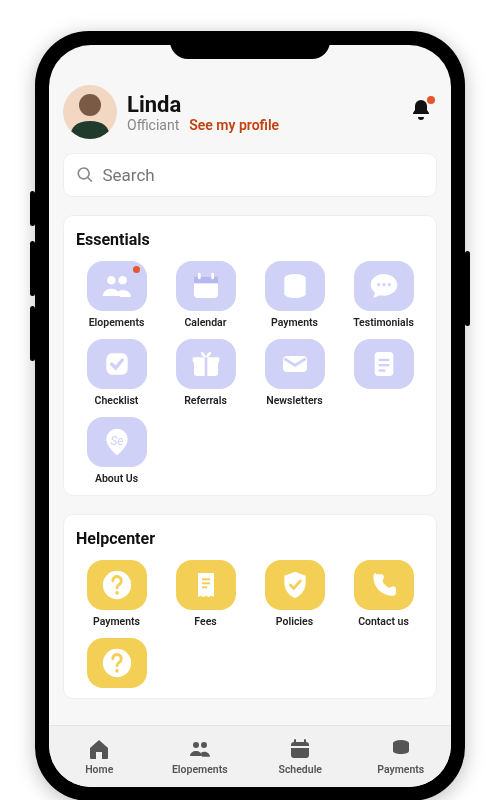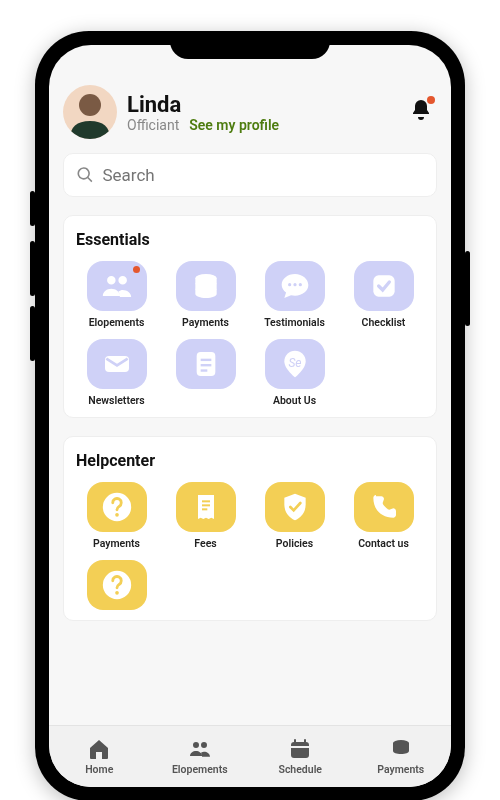--- a/index.html
+++ b/index.html
@@ -26,21 +26,21 @@
   .avatar {
     width:54px; height:54px; border-radius:50%; overflow:hidden; flex-shrink:0;
     background: linear-gradient(#f2d7c2, #f2d7c2);
     display:flex; align-items:flex-end; justify-content:center;
   }
   .avatar svg { width:54px; height:54px; }
   .header-text { flex:1; }
   .name { font-weight:700; font-size:22px; color:#111; }
   .subrow { display:flex; gap:10px; align-items:baseline; font-size:14px; }
   .role { color:#888; }
-  .profile-link { color:#4d7c0f; font-weight:600; }
+  .profile-link { color:#c2410c; font-weight:600; }
   .bell-wrap { position:relative; padding:4px; }
   .bell-dot { position:absolute; top:2px; right:2px; width:8px; height:8px; background:#e4572e; border-radius:50%; }
   .search {
     margin-top:14px; background:#fff; border-radius:10px; height:44px;
     display:flex; align-items:center; padding:0 12px; gap:8px;
     border:1px solid #eee;
   }
   .search input { border:none; outline:none; font-size:17px; color:#666; background:transparent; width:100%; }
   .section-card { background:#fff; border-radius:10px; margin-top:18px; padding:14px 12px 10px 12px; border:1px solid #eee; }
   .section-title { font-weight:700; font-size:16px; color:#111; margin-bottom:12px; }
@@ -111,20 +111,31 @@
               <div class="tile-dot"></div>
               <svg width="34" height="34" viewBox="0 0 24 24">
                   <path d="M8 11a3 3 0 1 0 0-6 3 3 0 0 0 0 6zm8 0a3 3 0 1 0 0-6 3 3 0 0 0 0 6zM2 19c0-3 3-5 6-5s6 2 6 5H2zm12 0c0-1.2-.4-2.3-1-3.2 1-.5 2-1 3-1 3 0 6 2 6 5h-8z"></path>
                 </svg>
             </div>
             <div class="tile-label">Elopements</div>
           </div>
           <div class="tile">
             <div class="tile-icon lavender">
               <svg width="32" height="32" viewBox="0 0 24 24">
+                  <rect x="3" y="5" width="18" height="16" rx="3"></rect>
+                  <rect x="3" y="5" width="18" height="5" fill="#b5b8f0"></rect>
+                  <rect x="6" y="2" width="2" height="5" rx="1"></rect>
+                  <rect x="16" y="2" width="2" height="5" rx="1"></rect>
+                </svg>
+            </div>
+            <div class="tile-label">Calendar</div>
+          </div>
+          <div class="tile">
+            <div class="tile-icon lavender">
+              <svg width="32" height="32" viewBox="0 0 24 24">
                   <ellipse cx="12" cy="6" rx="8" ry="3"></ellipse>
                   <path d="M4 6v4c0 1.7 3.6 3 8 3s8-1.3 8-3V6"></path>
                   <path d="M4 10v4c0 1.7 3.6 3 8 3s8-1.3 8-3v-4"></path>
                   <path d="M4 14v4c0 1.7 3.6 3 8 3s8-1.3 8-3v-4"></path>
                 </svg>
             </div>
             <div class="tile-label">Payments</div>
           </div>
           <div class="tile">
             <div class="tile-icon lavender">
@@ -142,20 +153,31 @@
               <svg width="32" height="32" viewBox="0 0 24 24">
                   <rect x="4" y="4" width="16" height="16" rx="4"></rect>
                   <path d="M8 12l3 3 5-6" stroke="#cfd1f7" stroke-width="2.5" fill="none" stroke-linecap="round"></path>
                 </svg>
             </div>
             <div class="tile-label">Checklist</div>
           </div>
           <div class="tile">
             <div class="tile-icon lavender">
               <svg width="32" height="32" viewBox="0 0 24 24">
+                  <rect x="3" y="10" width="18" height="11" rx="2"></rect>
+                  <rect x="2" y="7" width="20" height="4" rx="1"></rect>
+                  <rect x="11" y="7" width="2" height="14" fill="#cfd1f7"></rect>
+                  <path d="M12 7C9 7 7 3 9 3s3 4 3 4zm0 0c3 0 5-4 3-4s-3 4-3 4z"></path>
+                </svg>
+            </div>
+            <div class="tile-label">Referrals</div>
+          </div>
+          <div class="tile">
+            <div class="tile-icon lavender">
+              <svg width="32" height="32" viewBox="0 0 24 24">
                   <rect x="3" y="6" width="18" height="12" rx="3"></rect>
                   <path d="M4 8l8 5 8-5" stroke="#cfd1f7" stroke-width="2" fill="none"></path>
                 </svg>
             </div>
             <div class="tile-label">Newsletters</div>
           </div>
           <div class="tile">
             <div class="tile-icon lavender">
               <svg width="32" height="32" viewBox="0 0 24 24">
                   <rect x="5" y="3" width="14" height="18" rx="3"></rect>

